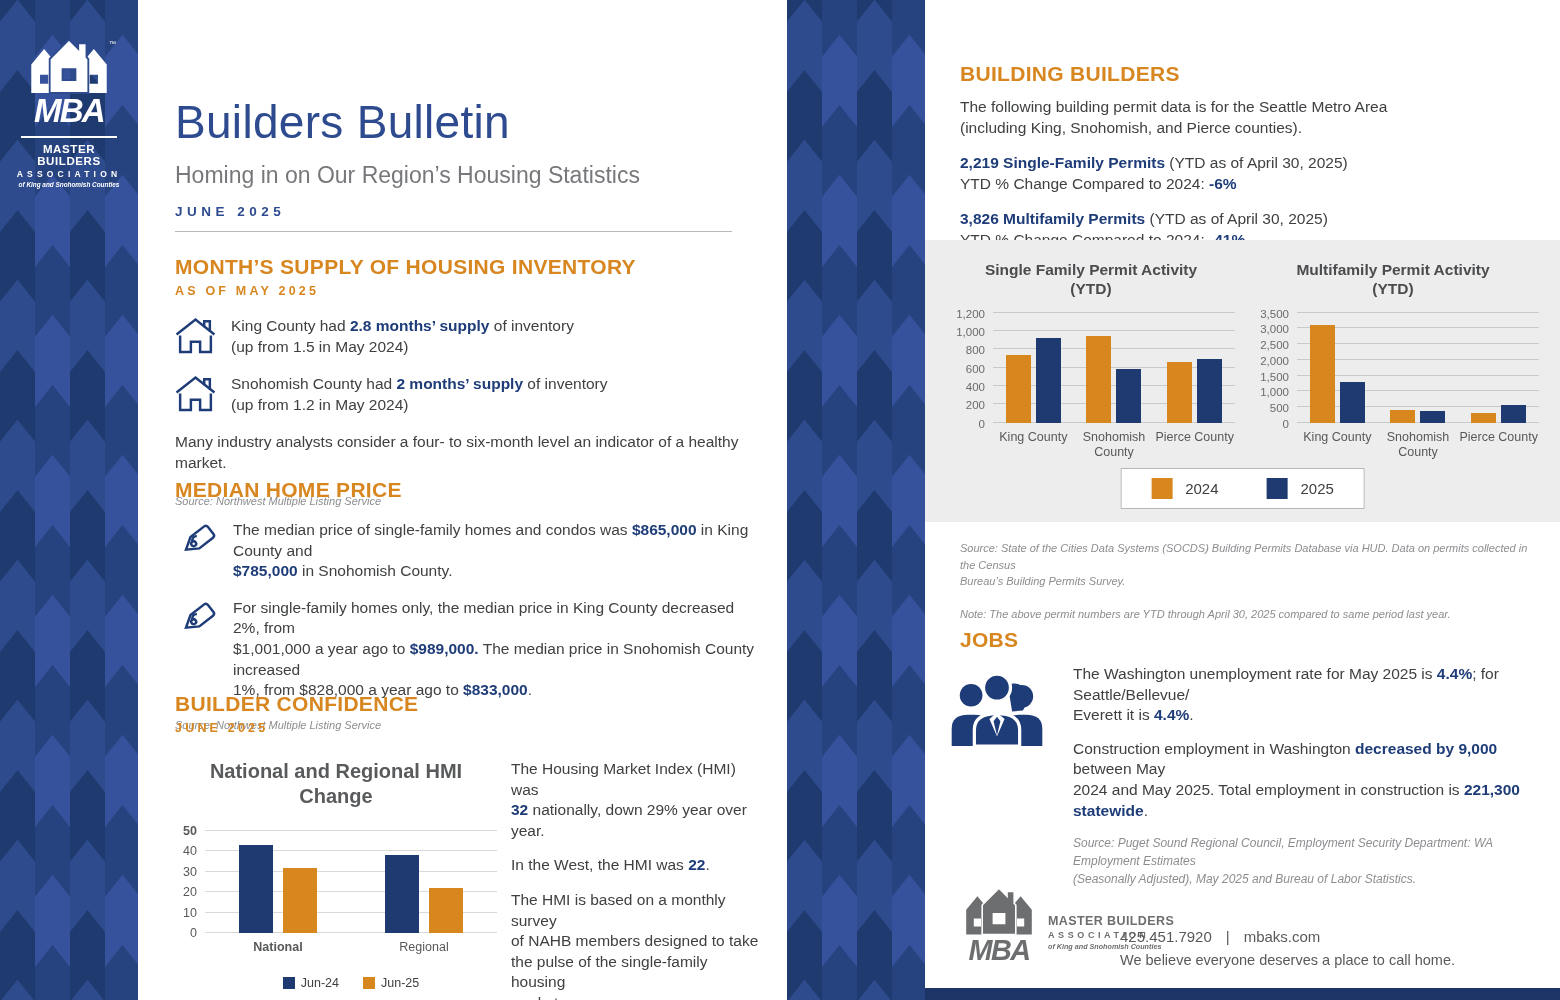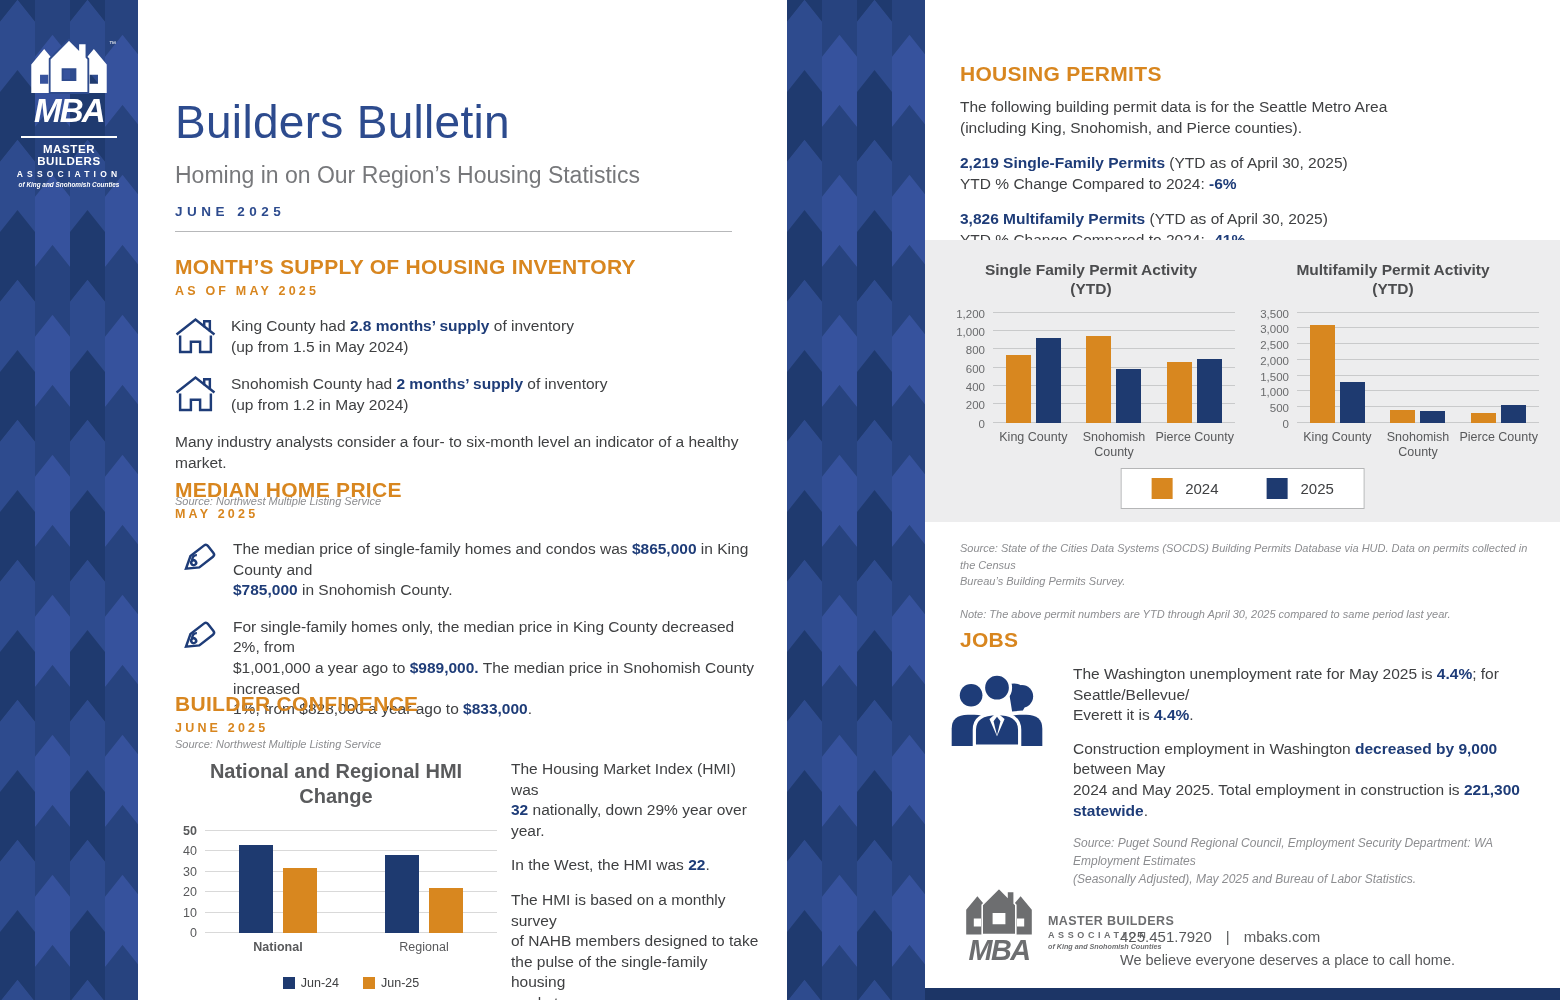--- a/index.html
+++ b/index.html
@@ -173,21 +173,20 @@
         <div class="body-text">Snohomish County had <span class="rt-b">2 months’ supply</span> of inventory
 (up from 1.2 in May 2024)</div>
       </div>
     </div>
     <div class="body-text" style="margin-top:12px">Many industry analysts consider a four- to six-month level an indicator of a healthy market.</div>
     <div class="source" style="margin-top:20px">Source: Northwest Multiple Listing Service</div>
   </div>
 
   <div class="abs" style="left:175px;top:478px;width:585px">
     <div class="sec-head">MEDIAN HOME PRICE</div>
-    <div class="sec-sub">MAY 2025</div>
     <div style="margin-top:18px">
       <div class="item">
         <span class="icon-wrap">
           <svg width="43" height="41" style="color:#1e3c78">
               <use href="#price-tag"></use>
             </svg>
         </span>
         <div class="body-text">The median price of single-family homes and condos was <span class="rt-b">$865,000</span> in King County and
 <span class="rt-b">$785,000</span> in Snohomish County.</div>
       </div>
@@ -258,21 +257,21 @@
         <div class="body-text" style="margin-bottom:16px">The HMI is based on a monthly survey
 of NAHB members designed to take
 the pulse of the single-family housing
 market.</div>
 
       </div>
     </div>
   </div>
 
   <div class="abs" style="left:960px;top:62px;width:570px">
-    <div class="sec-head">HOUSING PERMITS</div>
+    <div class="sec-head">BUILDING BUILDERS</div>
     <div class="body-text" style="margin-top:11px">The following building permit data is for the Seattle Metro Area
 (including King, Snohomish, and Pierce counties).</div>
     <div style="margin-top:15px">
       <div class="body-text"><span class="rt-b">2,219 Single-Family Permits</span> (YTD as of April 30, 2025)</div>
       <div class="body-text">YTD % Change Compared to 2024: <span class="rt-b">-6%</span></div>
     </div>
     <div style="margin-top:15px">
       <div class="body-text"><span class="rt-b">3,826 Multifamily Permits</span> (YTD as of April 30, 2025)</div>
       <div class="body-text">YTD % Change Compared to 2024: <span class="rt-b">-41%</span></div>
     </div>

